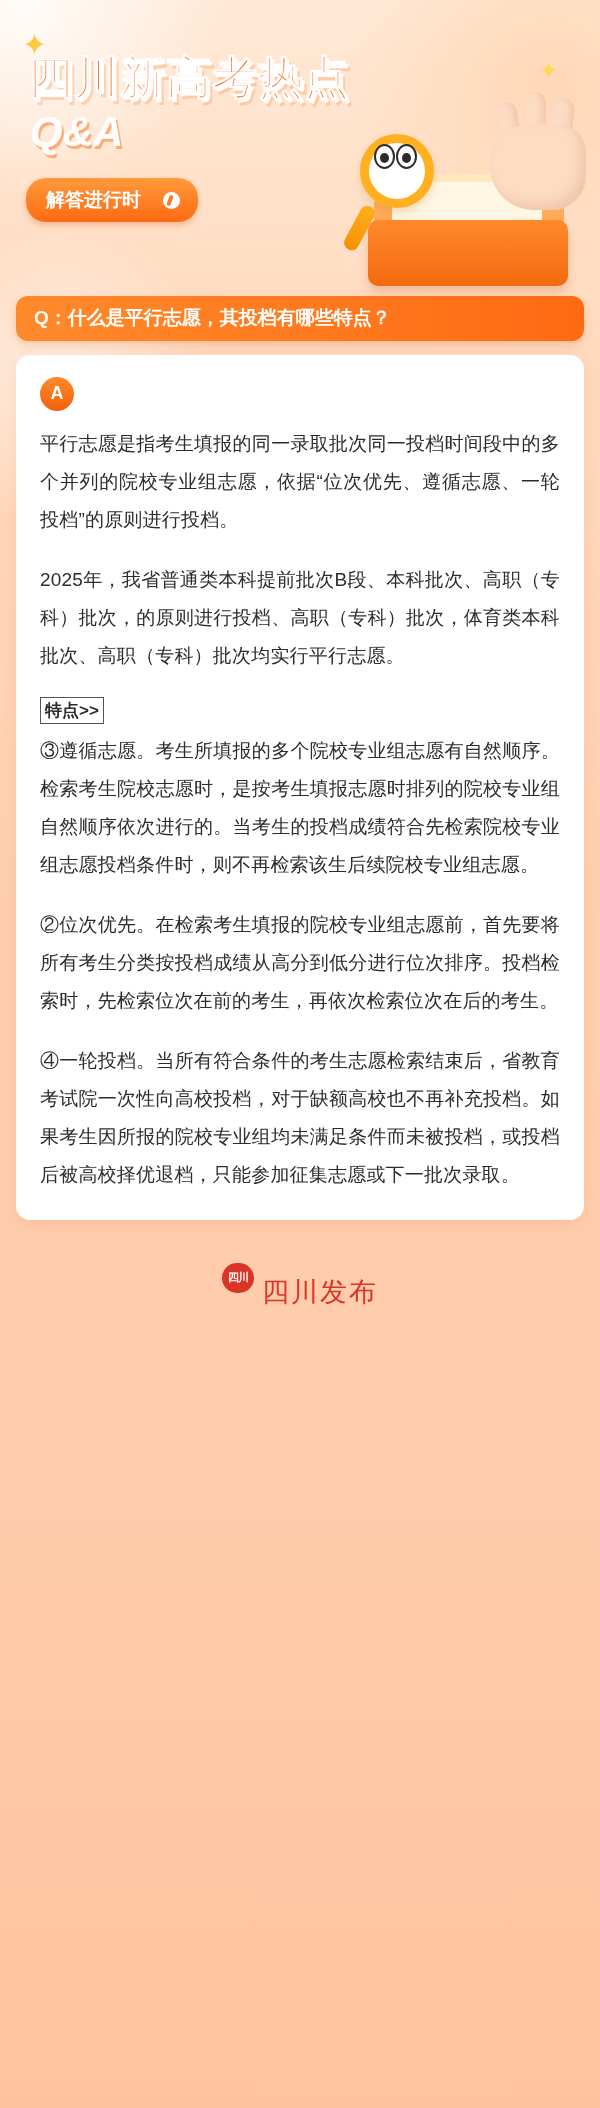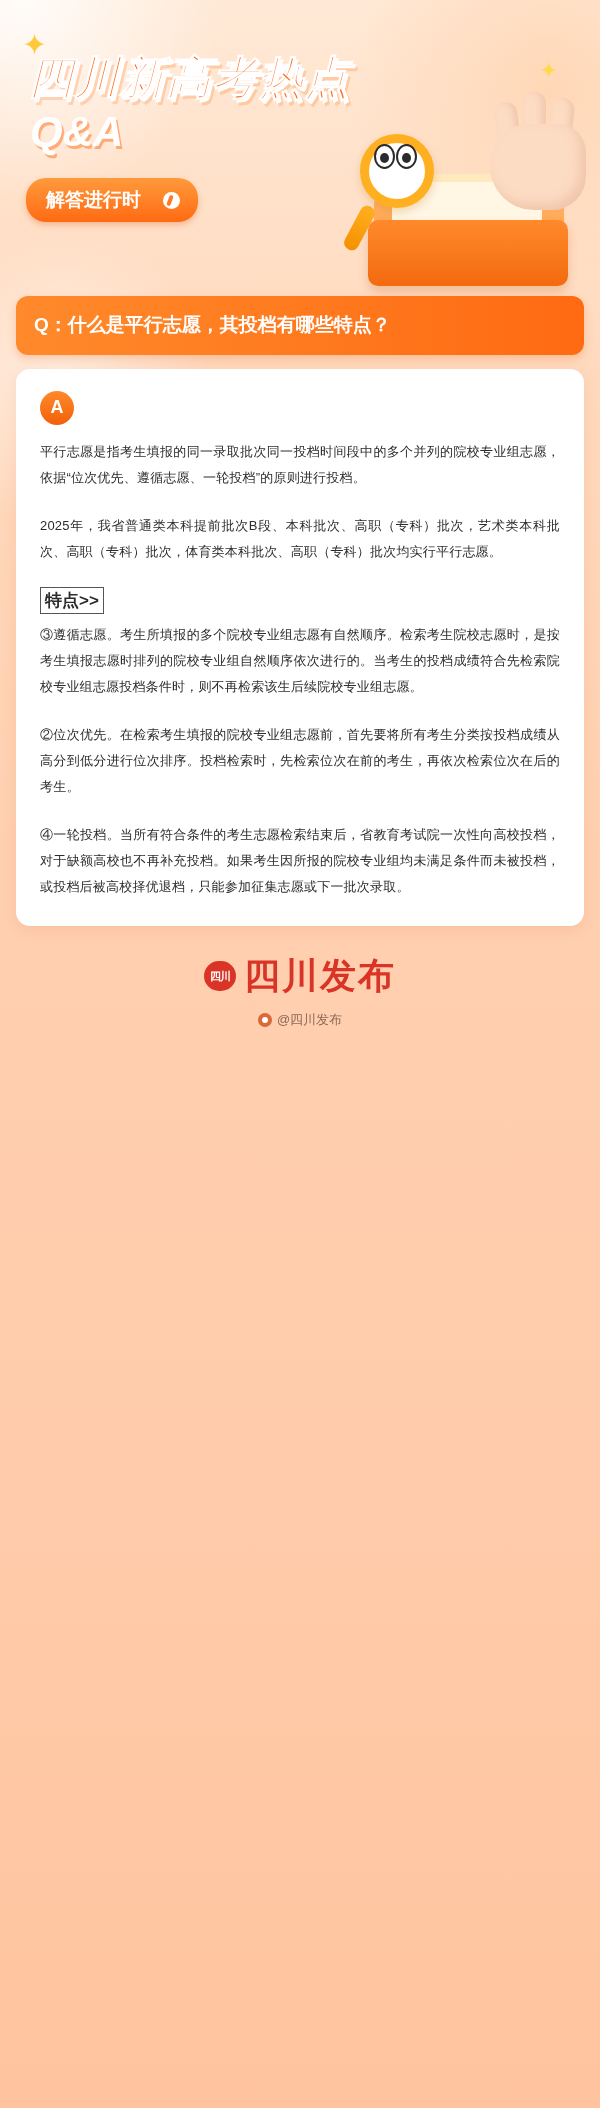--- a/index.html
+++ b/index.html
@@ -56,21 +56,20 @@
     position: absolute;
     left: 28px;
     top: 48px;
     font-size: 45px;
     font-weight: bold;
     letter-spacing: 1px;
     color: #ff6a1a;
     -webkit-text-stroke: 1px #ffffff;
     text-shadow: 3px 3px 0 #ffffff, 5px 6px 0 rgba(255,140,60,0.30);
     white-space: nowrap;
-    font-style: italic;
   }
   .title-sub {
     position: absolute;
     left: 30px;
     top: 108px;
     font-size: 42px;
     font-weight: bold;
     font-style: italic;
     color: #ffffff;
     text-shadow: 2px 3px 0 rgba(255,120,40,0.55);
@@ -204,21 +203,21 @@
   .f1 { right: 70px; top: 22px; width: 23px; height: 62px; transform: rotate(-8deg); }
   .f2 { right: 44px; top: 12px; width: 23px; height: 72px; }
   .f3 { right: 18px; top: 18px; width: 23px; height: 68px; transform: rotate(6deg); }
 
   
   .q-bar {
     position: relative;
     margin: 6px 16px 0 16px;
     background: linear-gradient(90deg, #ff8a2b, #ff6a12);
     border-radius: 12px;
-    padding: 16px 18px;
+    padding: 9px 18px;
     color: #fff;
     font-size: 19px;
     font-weight: bold;
     line-height: 1.4;
     box-shadow: 0 4px 10px rgba(230,110,40,0.28);
   }
 
   
   .card {
     position: relative;
@@ -234,21 +233,21 @@
     background: linear-gradient(180deg,#ff8a2b,#f2600a);
     color: #fff;
     font-size: 18px;
     font-weight: bold;
     display: flex;
     align-items: center;
     justify-content: center;
     margin-bottom: 14px;
   }
   .p {
-    font-size: 13px;
+    font-size: 19px;
     line-height: 2.0;
     color: #2c2c2c;
     margin: 0 0 22px 0;
     text-align: justify;
     letter-spacing: 0.2px;
   }
   .p:last-child { margin-bottom: 0; }
   .hl-box {
     display: inline-block;
     border: 1px solid #555;
@@ -282,24 +281,25 @@
     font-size: 11px;
     line-height: 13px;
     font-weight: bold;
     display: flex;
     align-items: center;
     justify-content: center;
     border-radius: 15px;
     letter-spacing: -1px;
   }
   .logo-text {
-    font-size: 36px;
-    font-weight: bold;
+    font-size: 27px;
+    font-weight: normal;
     color: #d93426;
     letter-spacing: 2px;
+    margin-top: 28px;
   }
   .weibo-row {
     margin-top: 10px;
     font-size: 13px;
     color: #8d6a58;
     display: flex;
     align-items: center;
     justify-content: center;
     gap: 5px;
   }
@@ -357,33 +357,29 @@
 </div>
 
 <div class="q-bar">
   <span>Q：什么是平行志愿，其投档有哪些特点？</span>
 </div>
 
 <div class="card">
   <div class="a-badge">A</div>
 
   <p class="p">平行志愿是指考生填报的同一录取批次同一投档时间段中的多个并列的院校专业组志愿，依据“位次优先、遵循志愿、一轮投档”的原则进行投档。</p>
-  <p class="p">2025年，我省普通类本科提前批次B段、本科批次、高职（专科）批次，艺术类本科批次、高职（专科）批次，体育类本科批次、高职（专科）批次均实行平行志愿。</p>
+  <p class="p">2025年，我省普通类本科提前批次B段、本科批次、高职（专科）批次，的原则进行投档、高职（专科）批次，体育类本科批次、高职（专科）批次均实行平行志愿。</p>
 
   <p class="feature-label">
     <span class="hl-box">特点&gt;&gt;</span>
   </p>
 
   <p class="p">③遵循志愿。考生所填报的多个院校专业组志愿有自然顺序。检索考生院校志愿时，是按考生填报志愿时排列的院校专业组自然顺序依次进行的。当考生的投档成绩符合先检索院校专业组志愿投档条件时，则不再检索该生后续院校专业组志愿。</p>
   <p class="p">②位次优先。在检索考生填报的院校专业组志愿前，首先要将所有考生分类按投档成绩从高分到低分进行位次排序。投档检索时，先检索位次在前的考生，再依次检索位次在后的考生。</p>
   <p class="p">④一轮投档。当所有符合条件的考生志愿检索结束后，省教育考试院一次性向高校投档，对于缺额高校也不再补充投档。如果考生因所报的院校专业组均未满足条件而未被投档，或投档后被高校择优退档，只能参加征集志愿或下一批次录取。</p>
 </div>
 
 <div class="footer">
   <div class="logo-row">
     <div class="seal">四川</div>
     <div class="logo-text">四川发布</div>
   </div>
-  <div class="weibo-row">
-    <span class="weibo-eye"></span>
-    <span>@四川发布</span>
-  </div>
 </div>
 
 </body></html>

